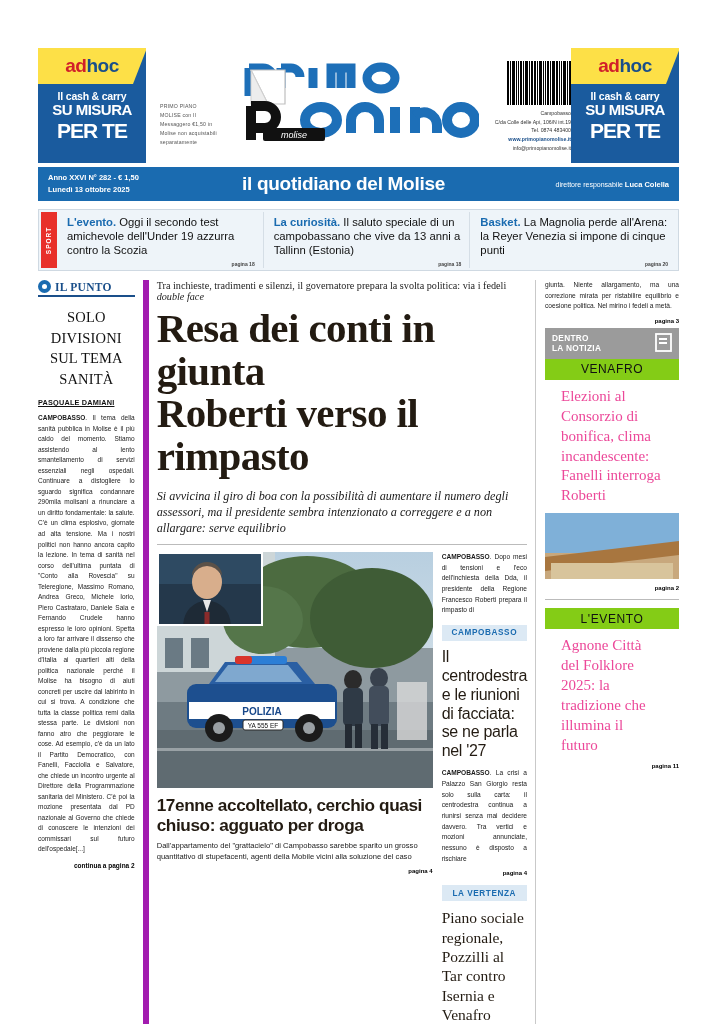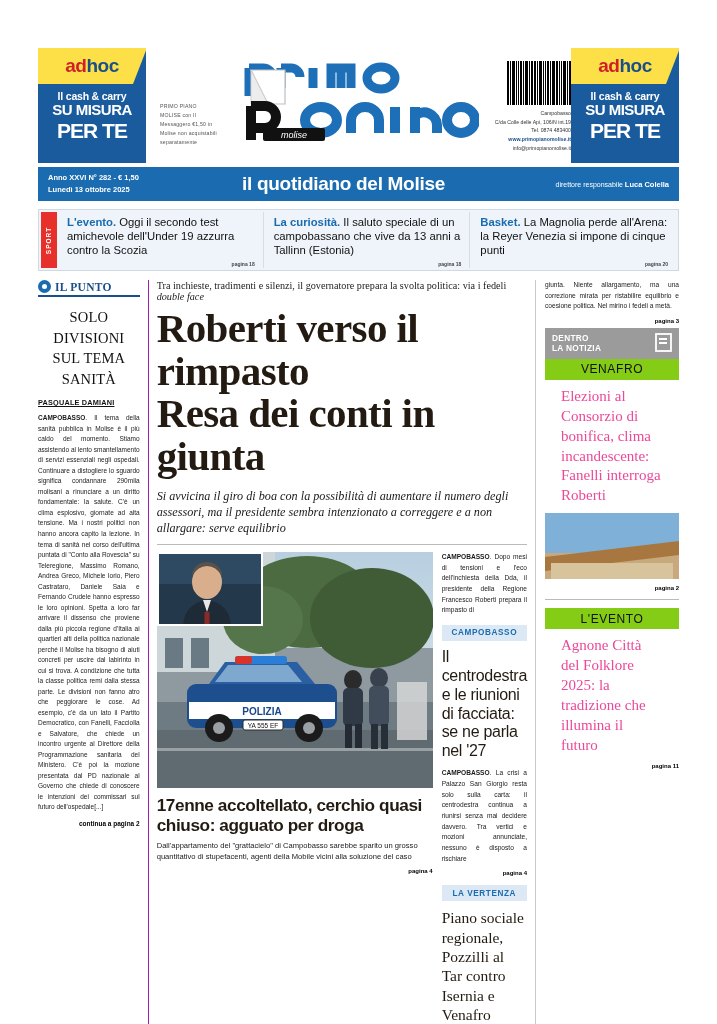--- a/index.html
+++ b/index.html
@@ -66,21 +66,21 @@
   }
   .sport-tab span { transform: rotate(-90deg); white-space: nowrap; }
   .sport-col { flex: 1; padding: 3px 8px 0 10px; position: relative; border-right: 1px solid #d5dee6;}
   .sport-col:last-child { border-right: none; }
   .sport-col .txt { font-size: 11.3px; line-height: 1.26; color: #111; }
   .sport-col .kicker { color: #1a6bb0; font-weight: bold; }
   .sport-col .pg { position: absolute; right: 8px; bottom: 1px; font-size: 5px; font-weight: bold; color: #444; }
 
   
   .main { display: flex; margin-top: 9px; }
-  .col-left { width: 122px; padding-right: 8px; border-right: 1px solid #a21caf; }
+  .col-left { width: 122px; padding-right: 8px; border-right: 6px solid #a21caf; }
   .col-center { flex: 1; padding: 0 8px; }
 
   
   .ilpunto { display: flex; align-items: center; gap: 4px; border-bottom: 2px solid #1a4f8a; padding-bottom: 2px;}
   .ilpunto .dot {
     width: 13px; height: 13px; border-radius: 50%; background: #1a6bb0;
     border: 2px solid #1a6bb0; position: relative;
   }
   .ilpunto .dot:after{content:"";position:absolute;left:2px;top:2px;width:5px;height:5px;border-radius:50%;background:#fff;}
   .ilpunto .lbl { font-family: "Liberation Serif", serif; font-weight: bold; font-size: 11.5px; color: #1a4f8a; letter-spacing: 0.3px;}
@@ -289,22 +289,22 @@
       <div class="ed-author">PASQUALE DAMIANI</div>
       <div class="ed-body"><b>CAMPOBASSO</b><span>. Il tema della sanità pubblica in Molise è il più caldo del momento. Stiamo assistendo al lento smantellamento di servizi essenziali negli ospedali. Continuare a distogliere lo sguardo significa condannare 290mila molisani a rinunciare a un diritto fondamentale: la salute. C'è un clima esplosivo, giornate ad alta tensione. Ma i nostri politici non hanno ancora capito la lezione.
 In tema di sanità nel corso dell'ultima puntata di "Conto alla Rovescia" su Teleregione, Massimo Romano, Andrea Greco, Michele Iorio, Piero Castrataro, Daniele Saia e Fernando Crudele hanno espresso le loro opinioni. Spetta a loro far arrivare il dissenso che proviene dalla più piccola regione d'Italia ai quartieri alti della politica nazionale perché il Molise ha bisogno di aiuti concreti per uscire dal labirinto in cui si trova. A condizione che tutta la classe politica remi dalla stessa parte. Le divisioni non fanno atro che peggiorare le cose.
 Ad esempio, c'è da un lato il Partito Democratico, con Fanelli, Facciolla e Salvatore, che chiede un incontro urgente al Direttore della Programmazione sanitaria del Ministero. C'è poi la mozione presentata dal PD nazionale al Governo che chiede di conoscere le intenzioni dei commissari sul futuro dell'ospedale[...]</span></div>
       <div class="ed-cont">continua a pagina 2</div>
     </div>
 
     <div class="col-center">
       <div class="occhiello"><span>Tra inchieste, tradimenti e silenzi, il governatore prepara la svolta politica: via i fedeli </span><i>double face</i></div>
       <div class="headline">
+        <div>Resa dei conti in giunta</div>
         <div>Roberti verso il rimpasto</div>
-        <div>Resa dei conti in giunta</div>
       </div>
       <div class="sub-head">Si avvicina il giro di boa con la possibilità di aumentare il numero degli assessori,
 ma il presidente sembra intenzionato a correggere e a non allargare: serve equilibrio</div>
       <div class="sub-rule"></div>
 
       <div class="center-row">
 
         <div class="photo-wrap">
           <div class="photo-main">
             <svg width="276" height="236" viewBox="0 0 276 236">

